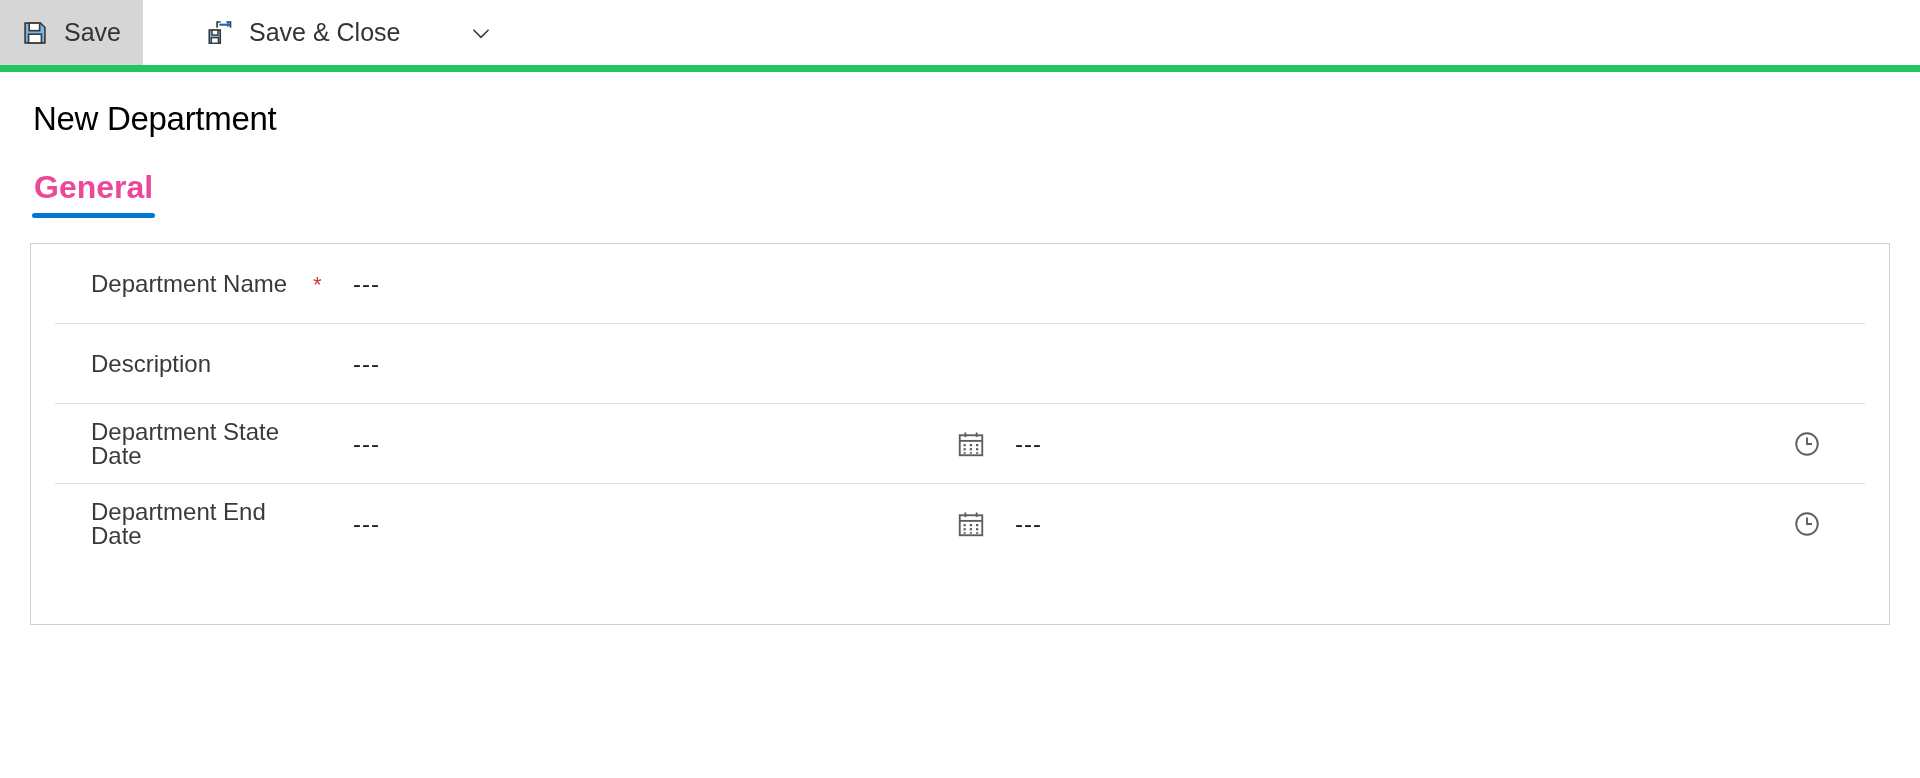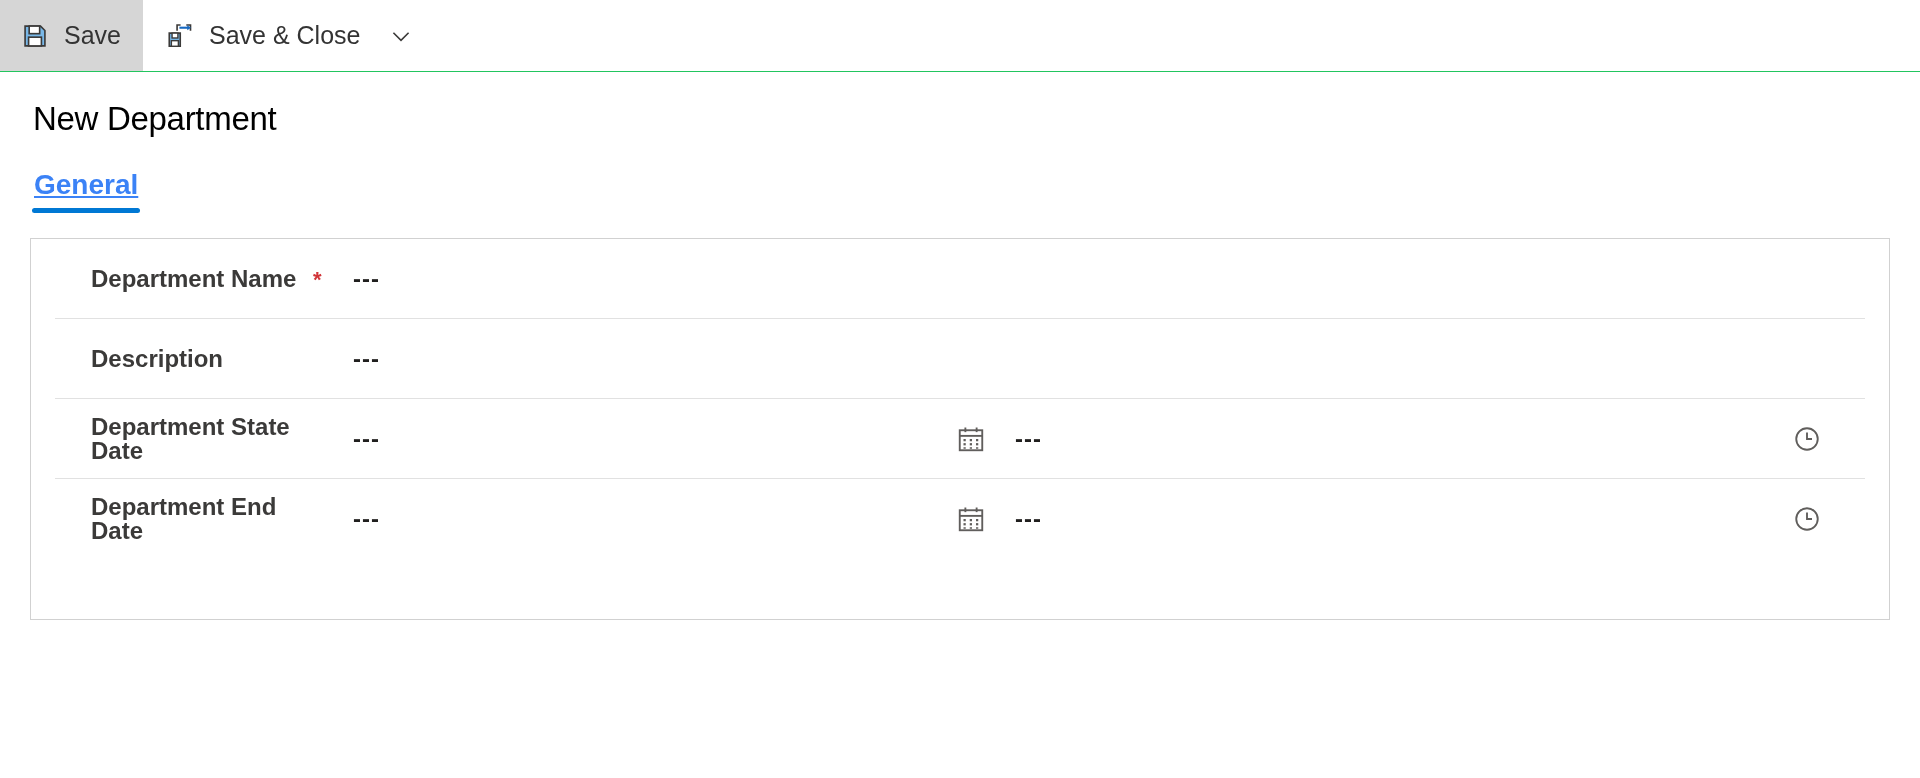--- a/index.html
+++ b/index.html
@@ -12,21 +12,22 @@
     overflow: hidden;
   }
 
   
   .command-bar {
     position: relative;
     height: 72px;
     background: #ffffff;
     display: flex;
     align-items: stretch;
-    border-bottom: 1px solid #22c55e;
+    border-bottom: 7px solid #22c55e;
+    gap: 40px;
   }
   .cmd-btn {
     display: flex;
     align-items: center;
     gap: 14px;
     padding: 0 22px;
     cursor: pointer;
     user-select: none;
     white-space: nowrap;
   }
@@ -66,27 +67,26 @@
     margin: 28px 0 0 3px;
   }
 
   
   .tab-strip {
     display: flex;
     margin: 31px 0 0 2px;
   }
   .tab {
     position: relative;
-    font-size: 28px;
+    font-size: 32px;
     font-weight: bold;
-    color: #3b82f6;
+    color: #ec4899;
     padding: 0 2px 12px 2px;
     cursor: pointer;
     user-select: none;
-    text-decoration: underline;
   }
   .tab.is-selected::after {
     content: "";
     position: absolute;
     left: 0;
     right: 0;
     bottom: 0;
     height: 5px;
     background: #0078d4;
     border-radius: 3px;
@@ -100,21 +100,20 @@
     height: 382px;
     padding: 0 24px 0 24px;
   }
 
   .form-row {
     display: flex;
     align-items: center;
     height: 80px;
     border-bottom: 1px solid #e1e1e1;
     padding: 0 36px 0 36px;
-    font-weight: bold;
   }
   .form-row:last-child { border-bottom: none; }
 
   .field-label {
     font-size: 24px;
     color: #3b3a39;
     flex: 0 0 auto;
     width: 222px;
     line-height: 1;
   }

